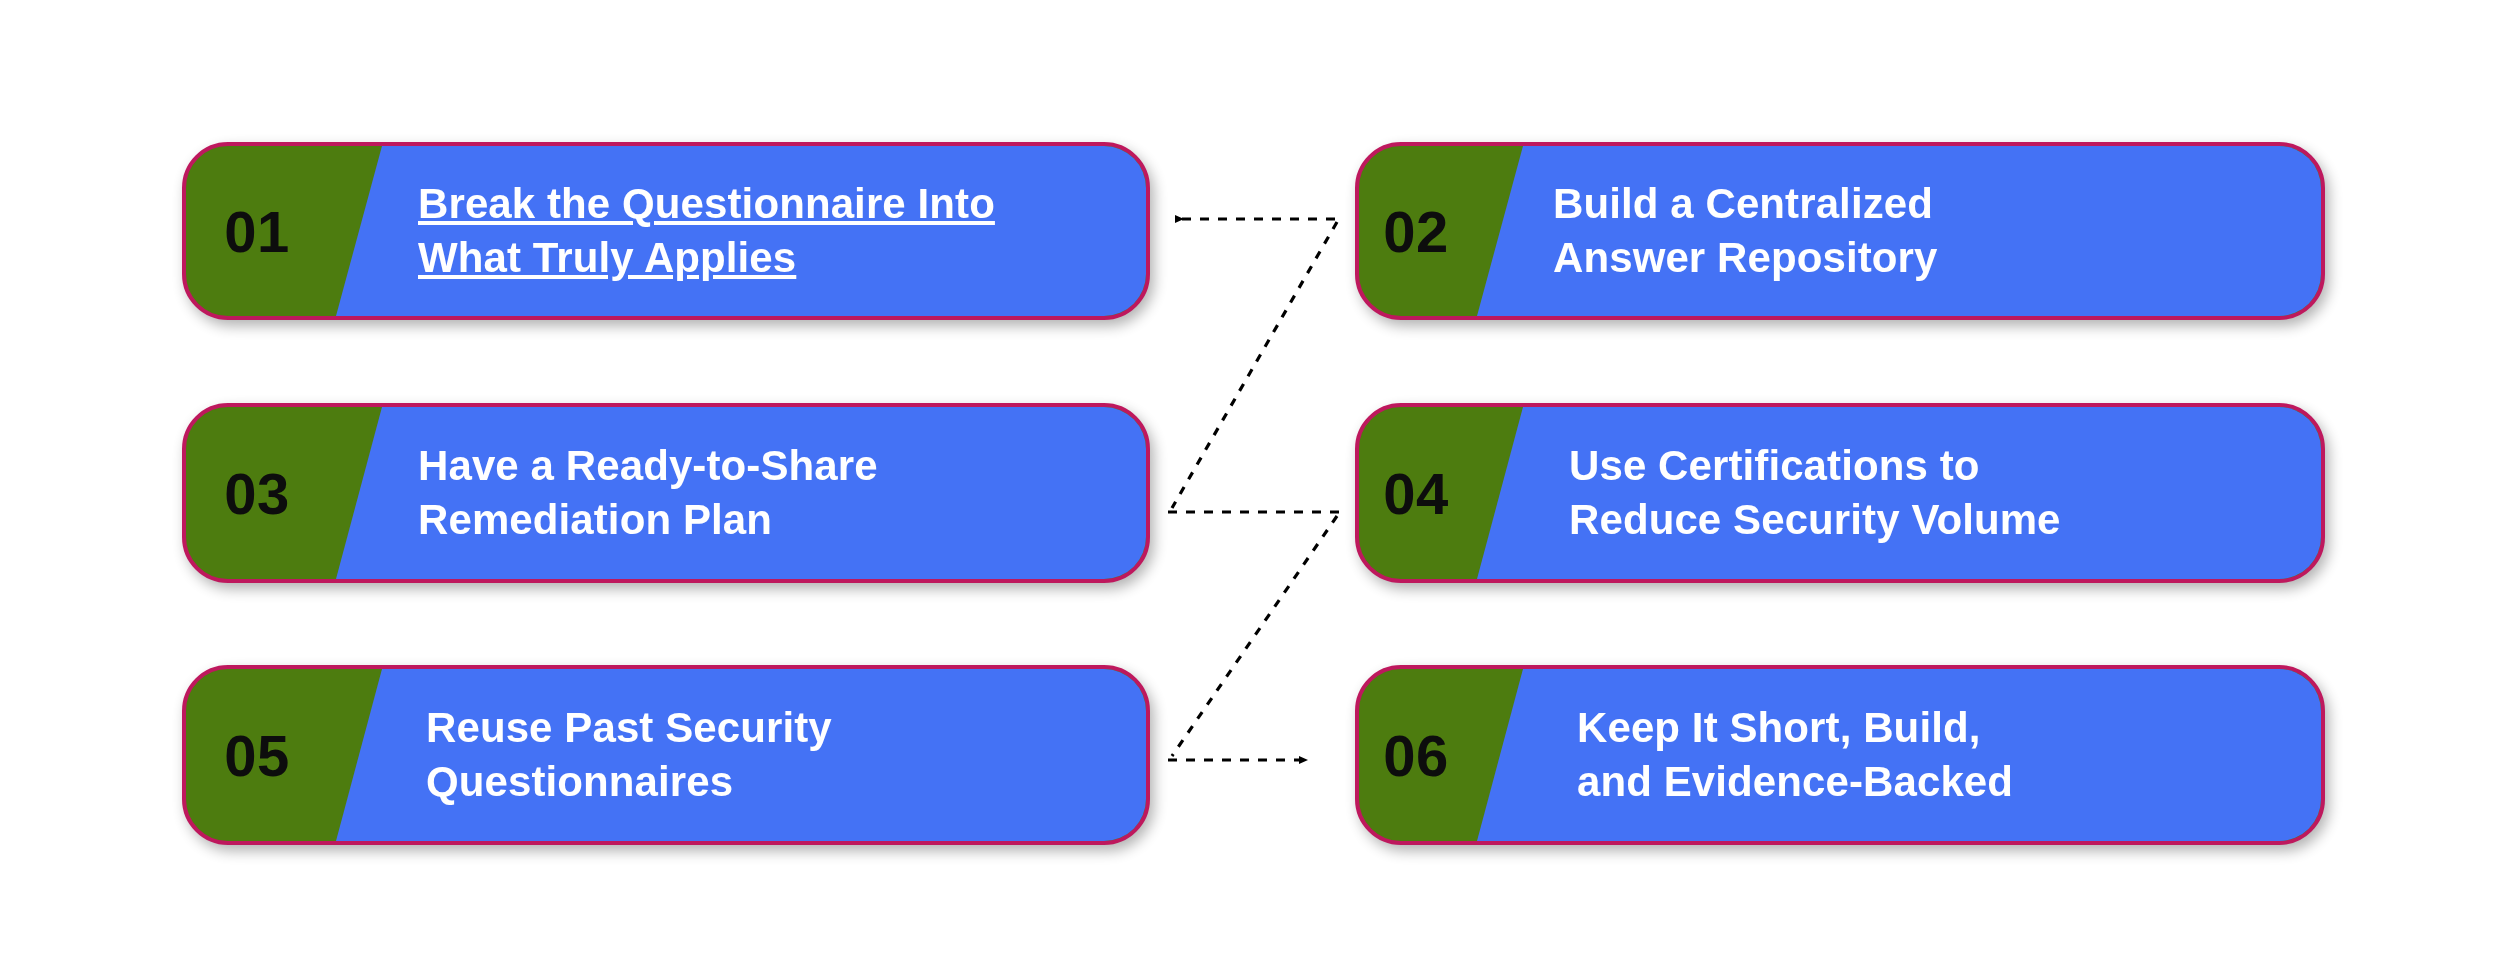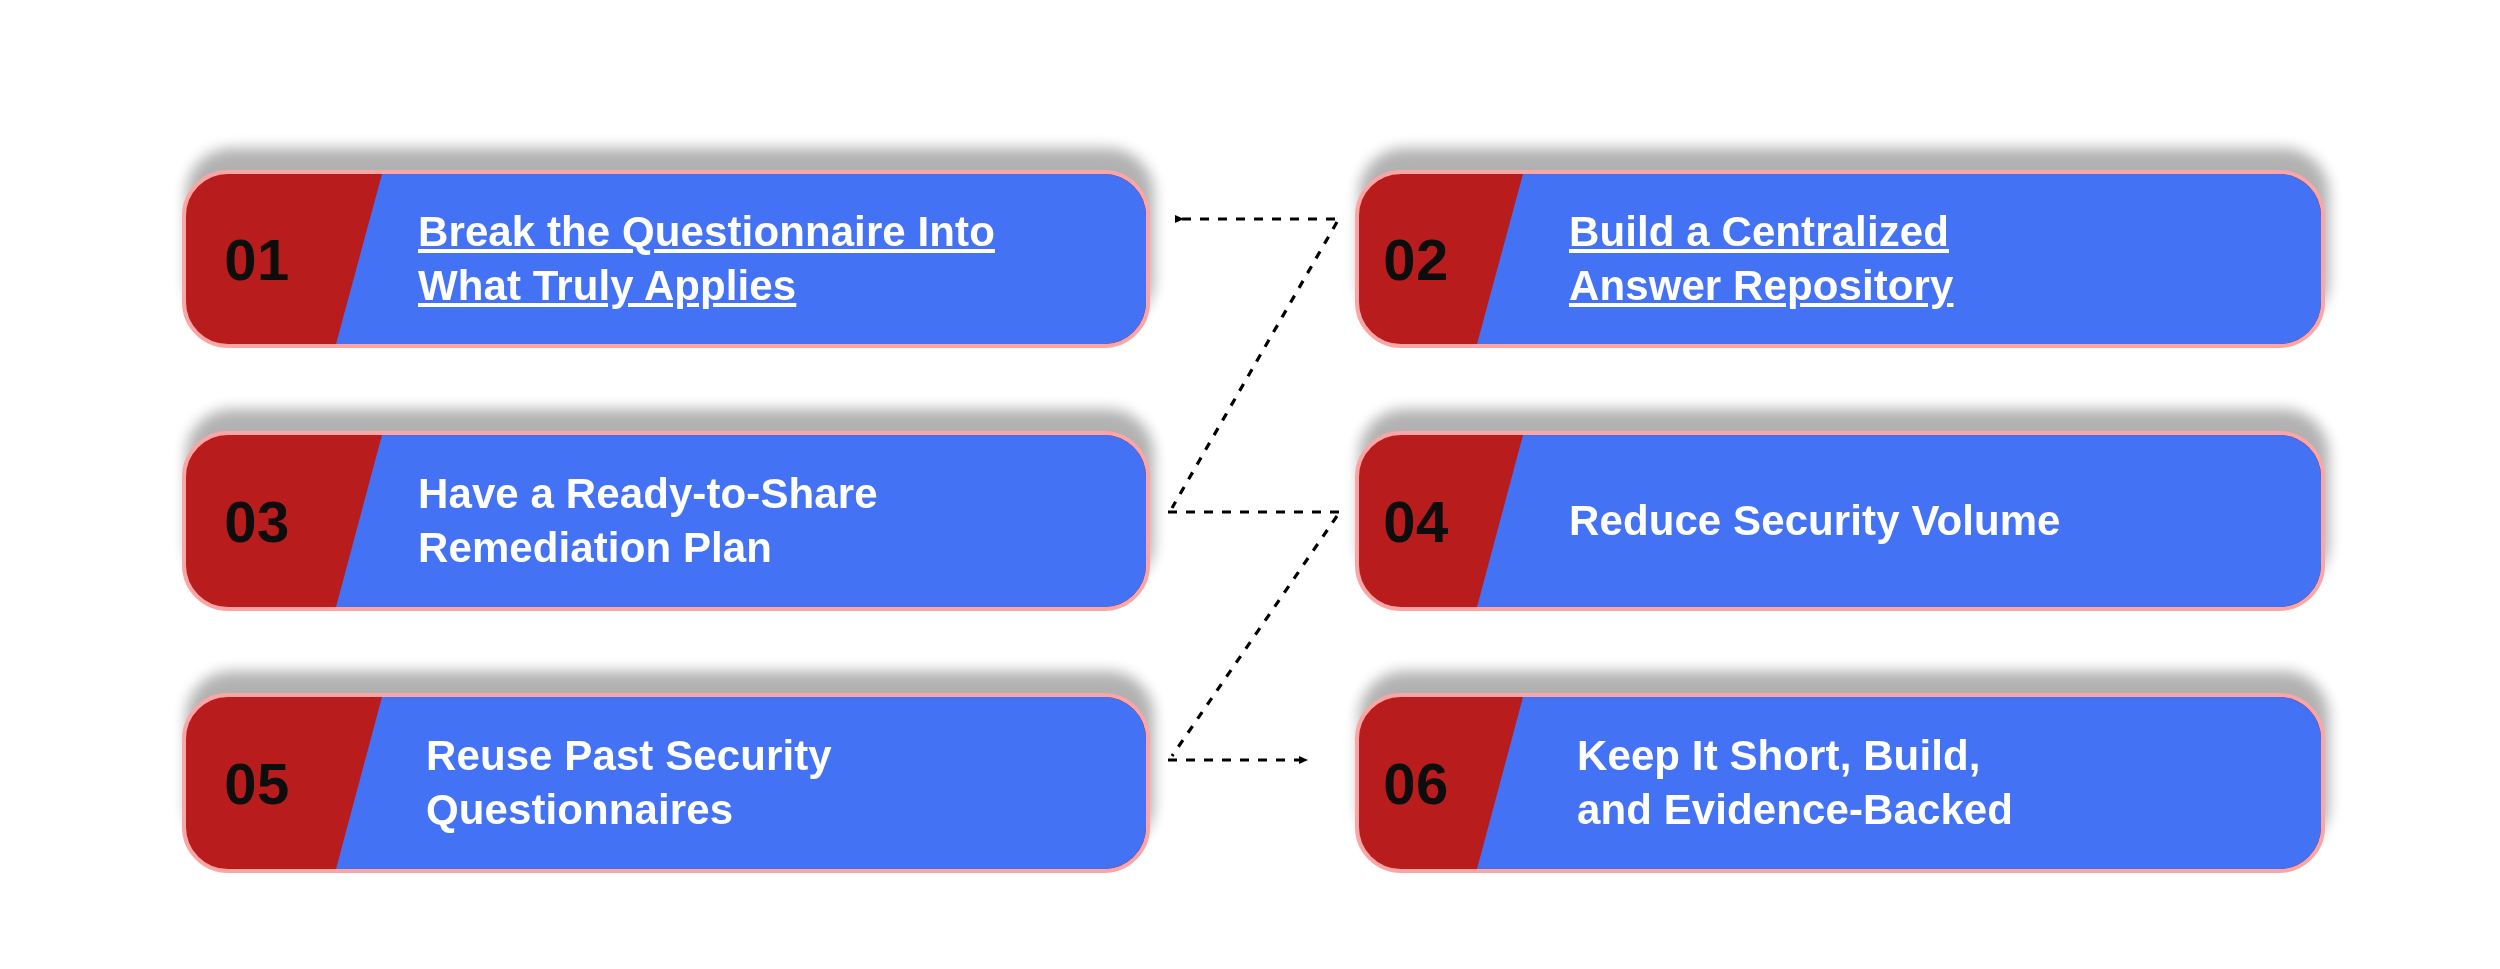--- a/index.html
+++ b/index.html
@@ -46,25 +46,24 @@
     opacity: 0.30;
     filter: blur(7px);
   }
   .card-body {
     position: absolute;
     left: 0;
     top: 0;
     width: 100%;
     height: 100%;
     border-radius: 46px;
-    background: #b91c1c;
-    border: 4px solid #fca5a5;
+    background: #4d7c0f;
+    border: 4px solid #be185d;
     box-sizing: border-box;
     overflow: hidden;
-    margin-top: 28px;
   }
   .card-blue {
     position: absolute;
     top: 0;
     bottom: 0;
     right: 0;
     background: #4472f5;
   }
   .card-number {
     position: absolute;
@@ -134,21 +133,21 @@
         <span class="tline">What Truly Applies</span>
       </div>
     </div>
   </div>
 
   <div class="card" style="left:1355px; top:142px; width:970px; height:178px;">
     <div class="card-shadow"></div>
     <div class="card-body">
       <div class="card-blue" style="left:118px; clip-path: polygon(46px 0, 100% 0, 100% 100%, 0 100%);"></div>
       <div class="card-number" style="width:140px;">02</div>
-      <div class="card-title" style="left:210px; right:28px;text-decoration:underline;">
+      <div class="card-title" style="left:194px; right:28px;">
         <span class="tline">Build a Centralized</span>
         <span class="tline">Answer Repository</span>
       </div>
     </div>
   </div>
 
   <div class="card" style="left:182px; top:403px; width:968px; height:180px;">
     <div class="card-shadow"></div>
     <div class="card-body">
       <div class="card-blue" style="left:150px; clip-path: polygon(46px 0, 100% 0, 100% 100%, 0 100%);"></div>
@@ -159,20 +158,21 @@
       </div>
     </div>
   </div>
 
   <div class="card" style="left:1355px; top:403px; width:970px; height:180px;">
     <div class="card-shadow"></div>
     <div class="card-body">
       <div class="card-blue" style="left:118px; clip-path: polygon(46px 0, 100% 0, 100% 100%, 0 100%);"></div>
       <div class="card-number" style="width:140px;">04</div>
       <div class="card-title" style="left:210px; right:28px;">
+        <span class="tline">Use Certifications to</span>
         <span class="tline">Reduce Security Volume</span>
       </div>
     </div>
   </div>
 
   <div class="card" style="left:182px; top:665px; width:968px; height:180px;">
     <div class="card-shadow"></div>
     <div class="card-body">
       <div class="card-blue" style="left:150px; clip-path: polygon(46px 0, 100% 0, 100% 100%, 0 100%);"></div>
       <div class="card-number" style="width:168px;">05</div>

